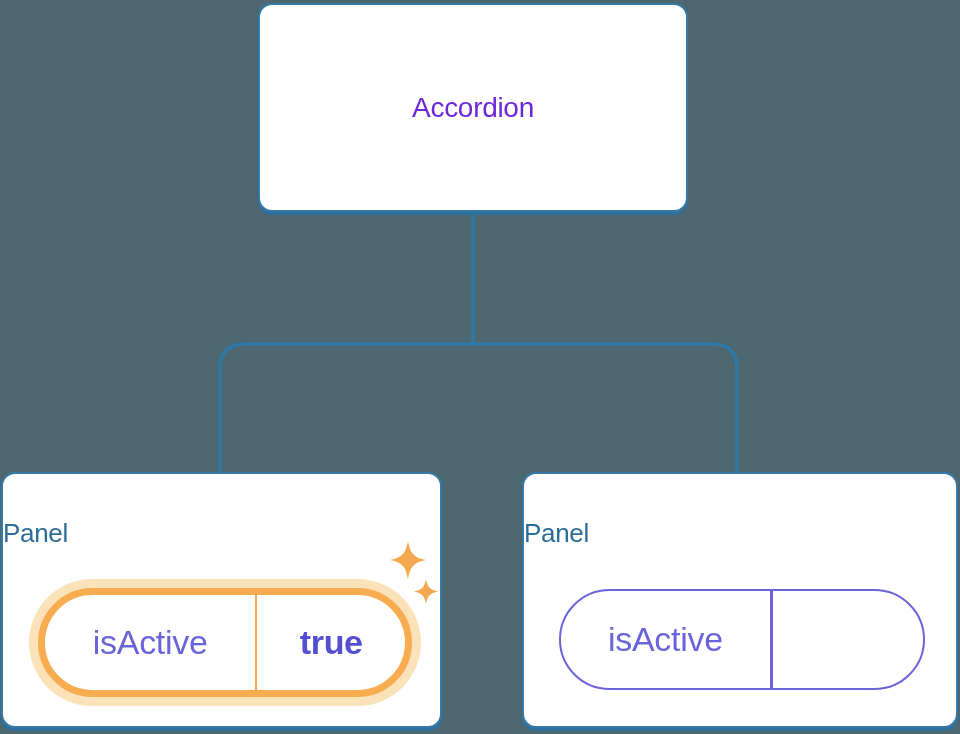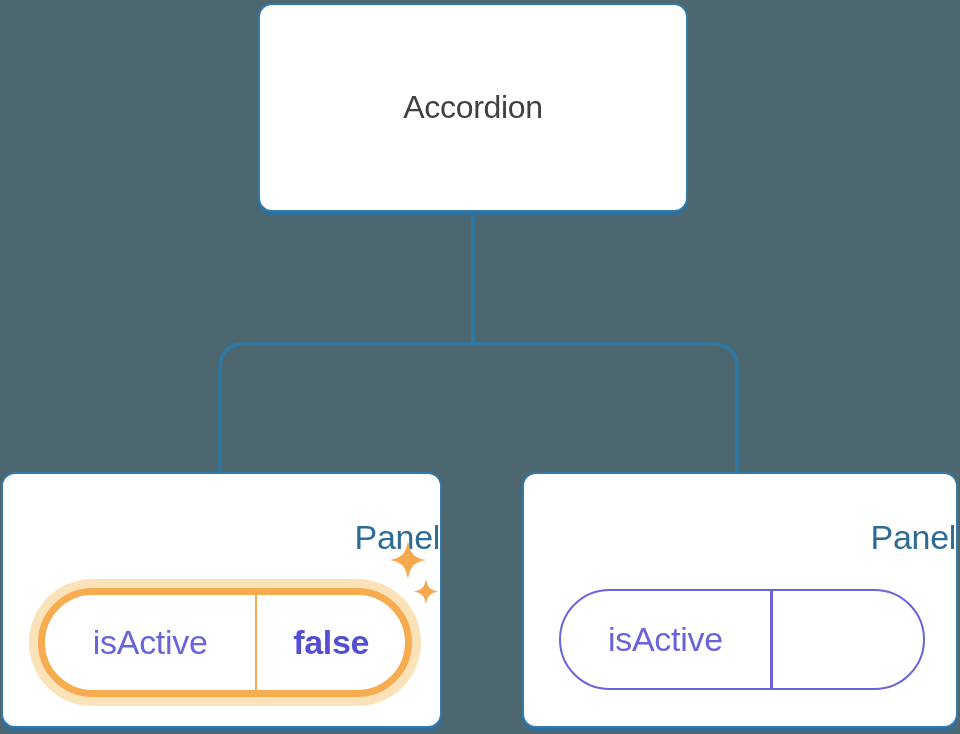--- a/index.html
+++ b/index.html
@@ -26,34 +26,34 @@
     box-shadow: 0 3px 0 #2e6f9e;
   }
   .root-box {
     left: 258px; top: 3px;
     width: 430px; height: 209px;
     display: flex;
     align-items: center;
     justify-content: center;
   }
   .node-label {
-    color: #404040;
-    font-size: 32px;
+    color: #6d28d9;
+    font-size: 28px;
     font-weight: 500;
     letter-spacing: -0.3px;
   }
   .panel-left  { left: 1px;   top: 472px; width: 441px; height: 256px; }
   .panel-right { left: 522px; top: 472px; width: 436px; height: 256px; }
   .panel-title {
     position: absolute;
     left: 0; right: 0;
     top: 44px;
-    text-align: right;
+    text-align: left;
     color: #2d6c95;
-    font-size: 34px;
+    font-size: 26px;
     font-weight: 500;
     letter-spacing: -0.3px;
   }
   .pill {
     position: absolute;
     background: #ffffff;
     display: flex;
     align-items: stretch;
     overflow: hidden;
   }
@@ -100,21 +100,21 @@
 
   <div class="box root-box">
     <span class="node-label">Accordion</span>
   </div>
 
   <div class="box panel-left">
     <div class="panel-title">Panel</div>
 
     <div class="pill pill-active">
       <span class="pill-cell pill-key">isActive</span>
-      <span class="pill-cell pill-val pill-val-true">false</span>
+      <span class="pill-cell pill-val pill-val-true">true</span>
     </div>
 
     <svg class="sparkles" viewBox="0 0 56 70" xmlns="http://www.w3.org/2000/svg">
       <path fill="#f5a94e" d="M22 0 C24.5 13 28 16.5 40 19 C28 21.5 24.5 25 22 38 C19.5 25 16 21.5 4 19 C16 16.5 19.5 13 22 0 Z"></path>
       <path fill="#f5a94e" d="M40 38 C41.7 46.5 44 48.8 52 50.5 C44 52.2 41.7 54.5 40 63 C38.3 54.5 36 52.2 28 50.5 C36 48.8 38.3 46.5 40 38 Z"></path>
     </svg>
   </div>
 
   <div class="box panel-right">
     <div class="panel-title">Panel</div>

